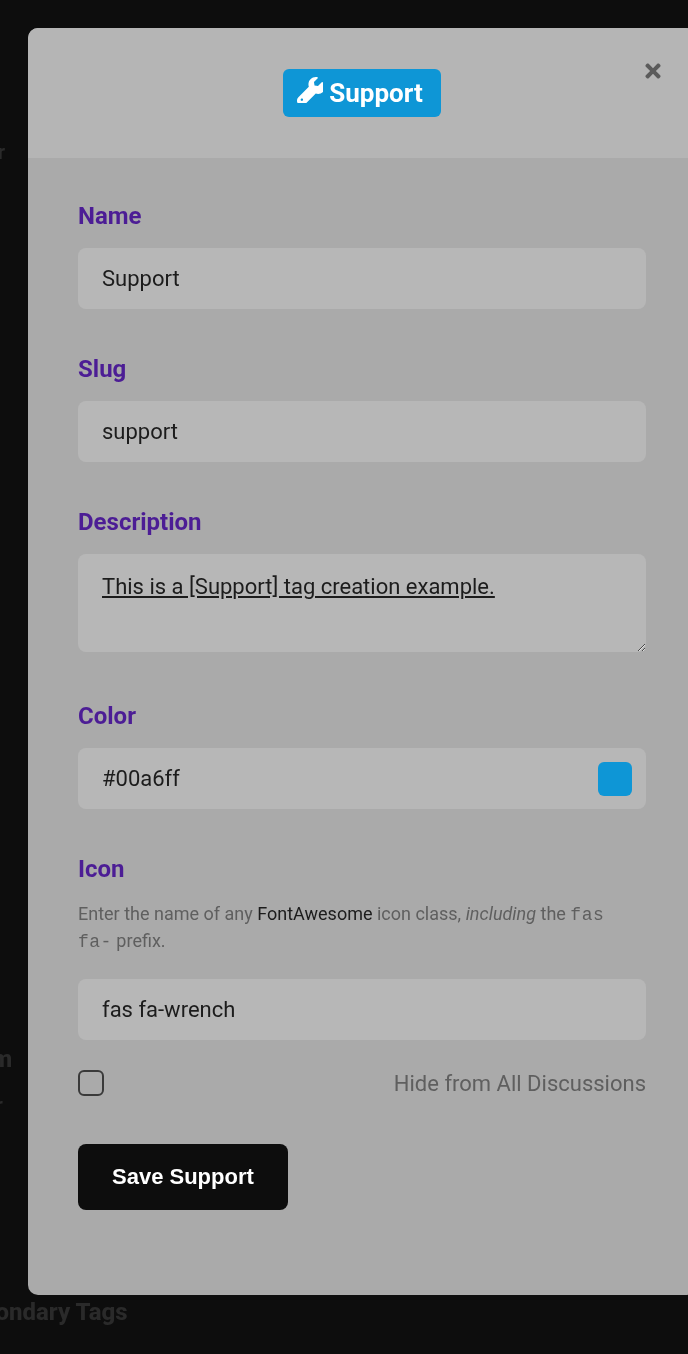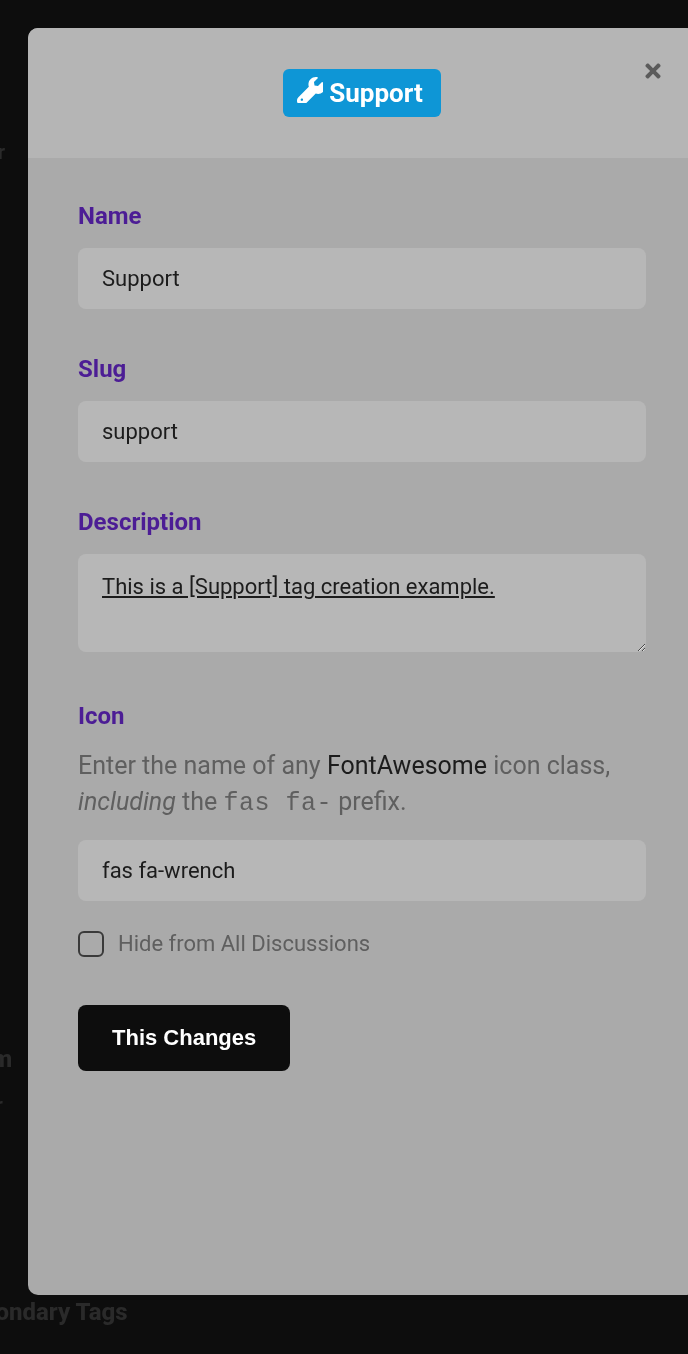--- a/index.html
+++ b/index.html
@@ -110,33 +110,34 @@
     flex: 1;
     background: transparent;
   }
   .swatch {
     width: 34px;
     height: 34px;
     border-radius: 6px;
     margin-right: 14px;
   }
   .help-text {
-    font-size: 25px;
+    font-size: 18px;
     color: #5f5f5f;
     line-height: 1.45;
-    margin-bottom: 17px;
+    margin-bottom: 24px;
   }
   .help-text .strong { color: #1c1c1c; }
   .help-text .ital { font-style: italic; }
   .help-text .mono { font-family: "SFMono-Regular", Consolas, "Liberation Mono", Menlo, monospace; letter-spacing: 0.5px; }
   .checkbox-row {
     display: flex;
     align-items: center;
     gap: 14px;
     margin-bottom: 48px;
+    justify-content: space-between;
   }
   .checkbox-box {
     width: 26px;
     height: 26px;
     border: 2px solid #3a3a3a;
     border-radius: 6px;
     background: transparent;
   }
   .checkbox-label {
     font-size: 22px;
@@ -193,30 +194,37 @@
     <div class="form-group">
       <label class="form-label">Slug</label>
       <input class="form-input" type="text" value="support" style="">
     </div>
 
     <div class="form-group">
       <label class="form-label">Description</label>
       <textarea class="form-textarea" style="">This is a [Support] tag creation example.</textarea>
     </div>
 
+    <div class="form-group">
+      <label class="form-label">Color</label>
+      <div class="color-row">
+        <input class="form-input" type="text" value="#00a6ff" style="">
+        <div class="swatch" style="background:#0e96d6"></div>
+      </div>
+    </div>
 
     <div class="form-group tight">
       <label class="form-label">Icon</label>
       <p class="help-text">
         <span>Enter the name of any </span><span class="strong">FontAwesome</span><span> icon class, </span><span class="ital">including</span><span> the </span><span class="mono">fas fa-</span><span> prefix.</span>
       </p>
       <input class="form-input" type="text" value="fas fa-wrench" style="">
     </div>
 
     <div class="checkbox-row">
       <div class="checkbox-box"></div>
       <span class="checkbox-label">Hide from All Discussions</span>
     </div>
 
-    <button class="save-btn">This Changes</button>
+    <button class="save-btn">Save Support</button>
 
   </div>
 </div>
 
 </body></html>

